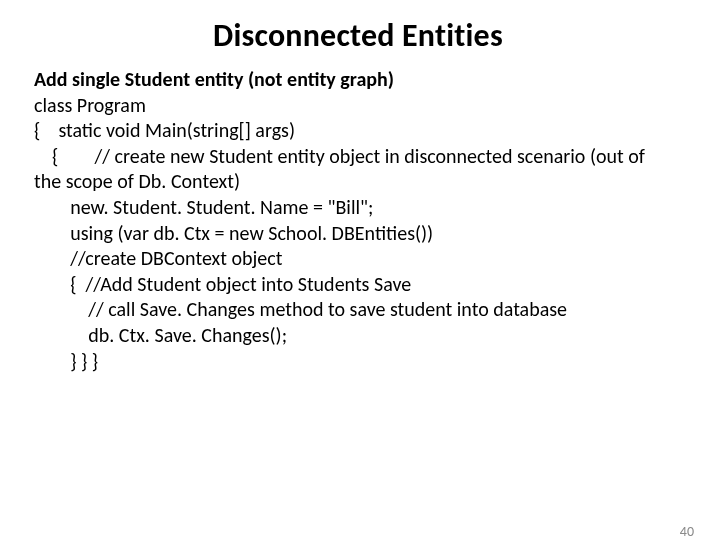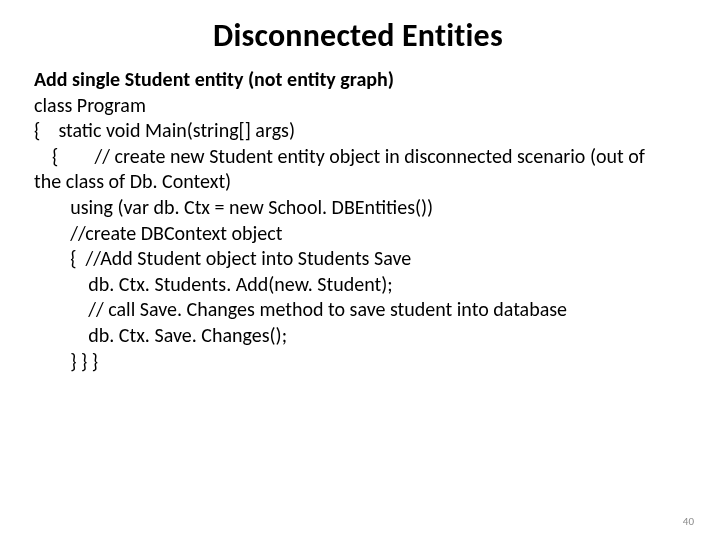--- a/index.html
+++ b/index.html
@@ -29,41 +29,41 @@
   .body {
     padding: 0 18px 0 34px;
     font-size: 20px;
     line-height: 1.28;
   }
   .bold { font-weight: 700; }
   .code-line { white-space: pre; }
   .page-num {
     position: absolute;
     right: 22px;
-    bottom: 12px;
-    font-size: 11px;
+    bottom: 0;
+    font-size: 14px;
     color: #8a8a8a;
   }
 </style>
 </head>
 <body>
 
 <div class="slide">
 
   <div class="title">Disconnected Entities</div>
 
   <div class="body">
     <div class="bold">Add single Student entity (not entity graph)</div>
     <div class="code-line">class Program</div>
     <div class="code-line">{    static void Main(string[] args)</div>
     <div class="code-line">    {        // create new Student entity object in disconnected scenario (out of</div>
-    <div class="code-line">the class of Db. Context)</div>
+    <div class="code-line">the scope of Db. Context)</div>
+    <div class="code-line">        new. Student. Student. Name = "Bill";</div>
     <div class="code-line">        using (var db. Ctx = new School. DBEntities())</div>
     <div class="code-line">        //create DBContext object</div>
     <div class="code-line">        {  //Add Student object into Students Save</div>
-    <div class="code-line">            db. Ctx. Students. Add(new. Student);</div>
     <div class="code-line">            // call Save. Changes method to save student into database</div>
     <div class="code-line">            db. Ctx. Save. Changes();</div>
     <div class="code-line">        } } }</div>
   </div>
 
   <div class="page-num">40</div>
 </div>
 
 </body></html>

